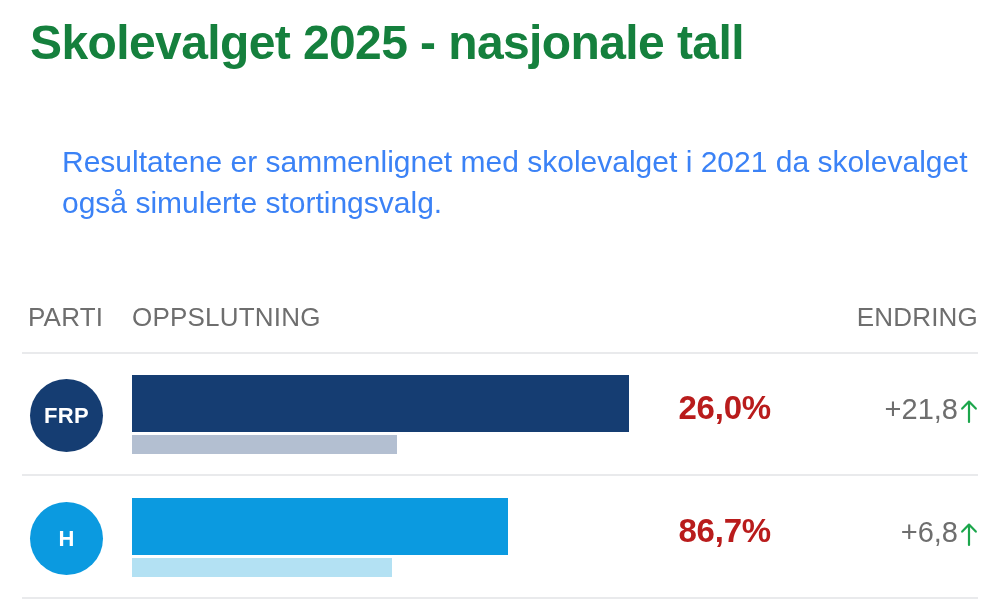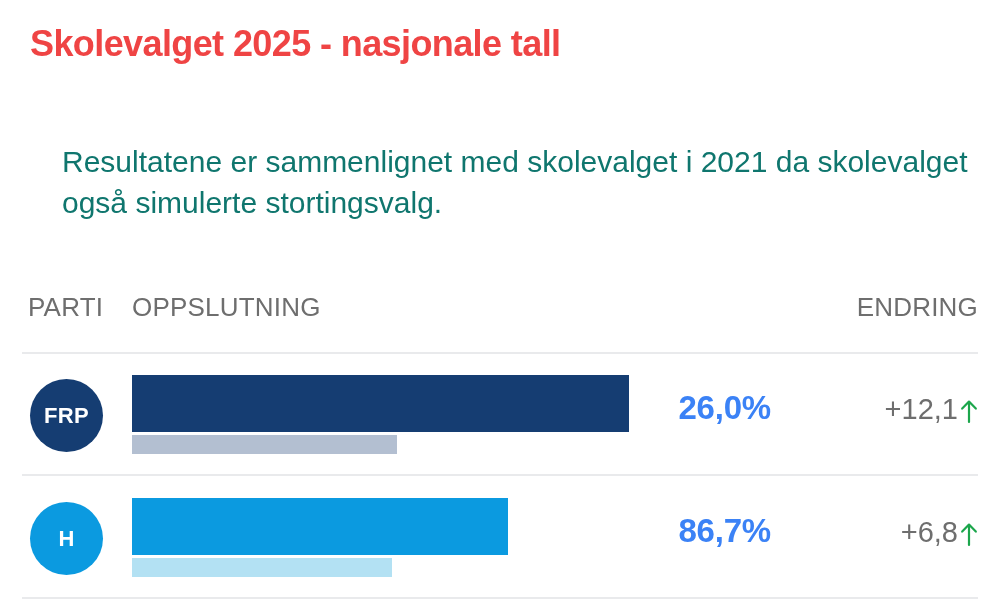--- a/index.html
+++ b/index.html
@@ -16,57 +16,58 @@
     position: relative;
     width: 1000px;
     height: 600px;
     background: #ffffff;
   }
 
   
   .headline {
     position: absolute;
     left: 30px;
-    top: 24px;
+    top: 16px;
     width: 950px;
-    font-size: 36px;
+    font-size: 48px;
     font-weight: 700;
     letter-spacing: -0.6px;
-    color: #ef4444;
+    color: #15803d;
     line-height: 1.12;
     white-space: nowrap;
   }
 
   .subhead {
     position: absolute;
     left: 62px;
     top: 142px;
     width: 910px;
     font-size: 30px;
     font-weight: 400;
-    color: #0f766e;
+    color: #3b82f6;
     line-height: 1.36;
   }
 
   
   .col-head-row {
     position: absolute;
     left: 0;
     top: 292px;
     width: 1000px;
     height: 38px;
   }
 
   .col-head {
     position: absolute;
     font-size: 26px;
     font-weight: 400;
     color: #6e6e6e;
     letter-spacing: 0.2px;
     white-space: nowrap;
+    margin-top: 10px;
   }
 
   .col-head.parti       { left: 28px;  top: 0; }
   .col-head.oppslutning { left: 132px; top: 0; }
   .col-head.endring     { right: 22px; top: 0; text-align: center; }
 
   .divider {
     position: absolute;
     left: 22px;
     width: 956px;
@@ -124,21 +125,21 @@
     top: 60px;
     height: 19px;
   }
 
   .pct {
     position: absolute;
     top: 36px;
     right: 229px;
     font-size: 33px;
     font-weight: 700;
-    color: #3b82f6;
+    color: #b91c1c;
     white-space: nowrap;
     letter-spacing: -0.2px;
   }
 
   .change {
     position: absolute;
     top: 40px;
     right: 22px;
     font-size: 29px;
     font-weight: 400;
@@ -177,21 +178,21 @@
   <div class="row r1">
     <div class="badge" style="background: rgb(21, 61, 114); color: rgb(255, 255, 255);">
       <span>FRP</span>
     </div>
     <div class="bars">
       <div class="bar-main" style="background: rgb(21, 61, 114); width: 496.524px;"></div>
       <div class="bar-prev" style="background: rgb(179, 191, 209); width: 265.449px;"></div>
     </div>
     <div class="pct">26,0%</div>
     <div class="change">
-      <span>+12,1</span>
+      <span>+21,8</span>
       <span class="arrow-up">
         <svg viewBox="0 0 18 26" width="18" height="26" aria-hidden="true">
           <path d="M9 24 L9 4 M2.2 10.6 L9 3.6 L15.8 10.6" fill="none" stroke="#1ca64c" stroke-width="2.2" stroke-linecap="round" stroke-linejoin="round"></path>
         </svg>
       </span>
     </div>
   </div>
 
   <div class="divider r1" style="background: rgb(233, 234, 236);"></div>
 

